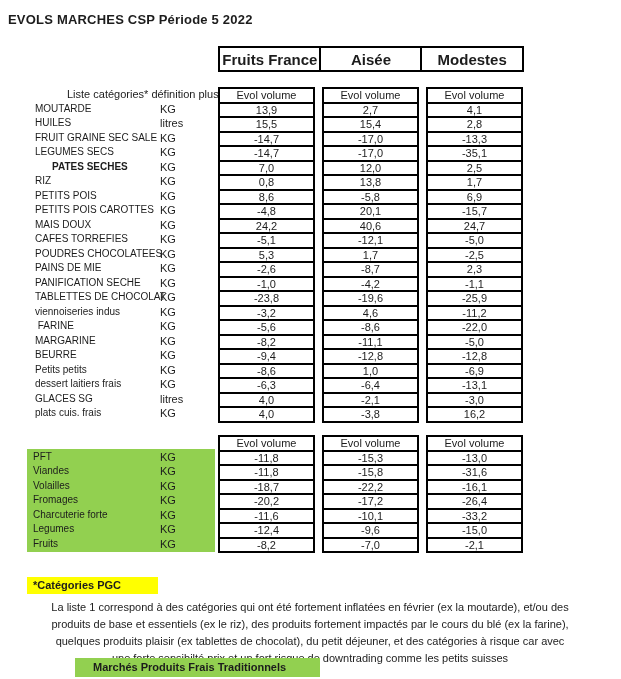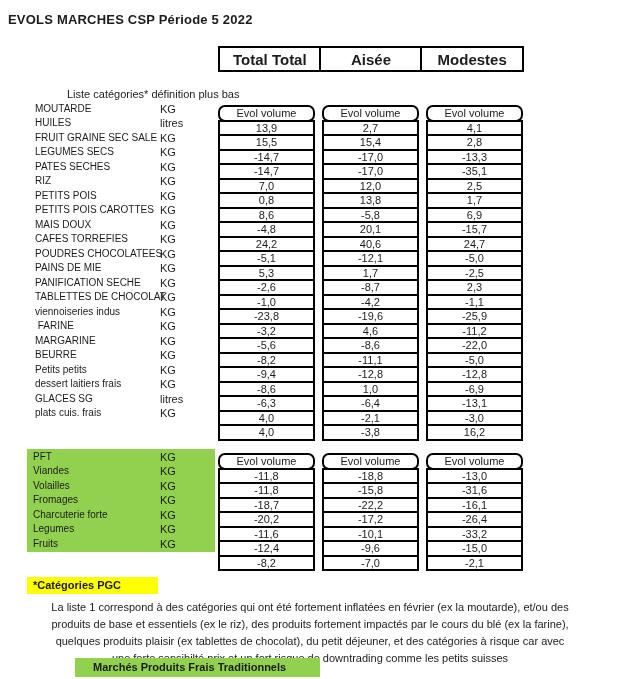--- a/index.html
+++ b/index.html
@@ -16,58 +16,58 @@
   }
   .col-header:first-child{margin-left:0;}
   .row-label{position:absolute;height:14.5px;line-height:14.5px;font-size:10px;white-space:pre;}
   .unit-label{position:absolute;height:14.5px;line-height:14.5px;font-size:11px;}
   .label-col-header{position:absolute;height:14.5px;line-height:14.5px;font-size:11px;white-space:pre;padding-left:32px;}
   .vcol{position:absolute;width:97px;}
   .vcell{
     height:16.5px;box-sizing:border-box;border:2px solid #000;margin-top:-2px;background:#fff;
     display:flex;align-items:center;justify-content:center;font-size:11px;
   }
-  .vcell:first-child{margin-top:18px;border-radius:7px;}
+  .vcell:first-child{margin-top:0;}
   .t2-green-bg{position:absolute;left:27px;top:449px;width:188px;height:103px;}
   .pgc-note{
     position:absolute;left:27px;top:577px;width:131px;height:17px;
     font-size:11px;font-weight:700;line-height:17px;padding-left:6px;box-sizing:border-box;
   }
   .paragraph{position:absolute;left:15px;top:599px;width:590px;text-align:center;font-size:11px;line-height:17px;}
   .para-line{white-space:pre;}
   .green-banner{
     position:absolute;left:75px;top:658px;width:245px;height:19px;
     font-size:11px;font-weight:700;line-height:19px;padding-left:18px;box-sizing:border-box;
   }
 </style>
 </head>
 <body>
 
 <div class="page">
 
   <div class="title">EVOLS MARCHES CSP Période 5 2022</div>
 
   <div class="col-headers">
-    <div class="col-header">Total Total</div>
+    <div class="col-header">Fruits France</div>
     <div class="col-header">Aisée</div>
     <div class="col-header">Modestes</div>
   </div>
 
   <div class="label-col-header" style="left:35px;top:87px;width:200px;">Liste catégories* définition plus bas</div>
 
   <div id="table1-holder">
       <div class="row-label" style="left: 35px; top: 101.5px; width: 125px;">MOUTARDE</div>
       <div class="unit-label" style="left: 160px; top: 101.5px; width: 50px;">KG</div>
       <div class="row-label" style="left: 35px; top: 116px; width: 125px;">HUILES</div>
       <div class="unit-label" style="left: 160px; top: 116px; width: 50px;">litres</div>
       <div class="row-label" style="left: 35px; top: 130.5px; width: 125px;">FRUIT GRAINE SEC SALE</div>
       <div class="unit-label" style="left: 160px; top: 130.5px; width: 50px;">KG</div>
       <div class="row-label" style="left: 35px; top: 145px; width: 125px;">LEGUMES SECS</div>
       <div class="unit-label" style="left: 160px; top: 145px; width: 50px;">KG</div>
-      <div class="row-label" style="left: 35px; top: 159.5px; width: 126px;">PATES SECHES</div>
+      <div class="row-label" style="left: 52px; top: 159.5px; width: 126px; font-weight: bold;">PATES SECHES</div>
       <div class="unit-label" style="left: 160px; top: 159.5px; width: 50px;">KG</div>
       <div class="row-label" style="left: 35px; top: 174px; width: 125px;">RIZ</div>
       <div class="unit-label" style="left: 160px; top: 174px; width: 50px;">KG</div>
       <div class="row-label" style="left: 35px; top: 188.5px; width: 125px;">PETITS POIS</div>
       <div class="unit-label" style="left: 160px; top: 188.5px; width: 50px;">KG</div>
       <div class="row-label" style="left: 35px; top: 203px; width: 125px;">PETITS POIS CAROTTES</div>
       <div class="unit-label" style="left: 160px; top: 203px; width: 50px;">KG</div>
       <div class="row-label" style="left: 35px; top: 217.5px; width: 125px;">MAIS DOUX</div>
       <div class="unit-label" style="left: 160px; top: 217.5px; width: 50px;">KG</div>
       <div class="row-label" style="left: 35px; top: 232px; width: 125px;">CAFES TORREFIES</div>
@@ -194,21 +194,21 @@
         <div class="vcell">-11,8</div>
         <div class="vcell">-11,8</div>
         <div class="vcell">-18,7</div>
         <div class="vcell">-20,2</div>
         <div class="vcell">-11,6</div>
         <div class="vcell">-12,4</div>
         <div class="vcell">-8,2</div>
       </div>
       <div class="vcol" style="left: 322px; top: 435px;">
         <div class="vcell">Evol volume</div>
-        <div class="vcell">-18,8</div>
+        <div class="vcell">-15,3</div>
         <div class="vcell">-15,8</div>
         <div class="vcell">-22,2</div>
         <div class="vcell">-17,2</div>
         <div class="vcell">-10,1</div>
         <div class="vcell">-9,6</div>
         <div class="vcell">-7,0</div>
       </div>
       <div class="vcol" style="left: 426px; top: 435px;">
         <div class="vcell">Evol volume</div>
         <div class="vcell">-13,0</div>

